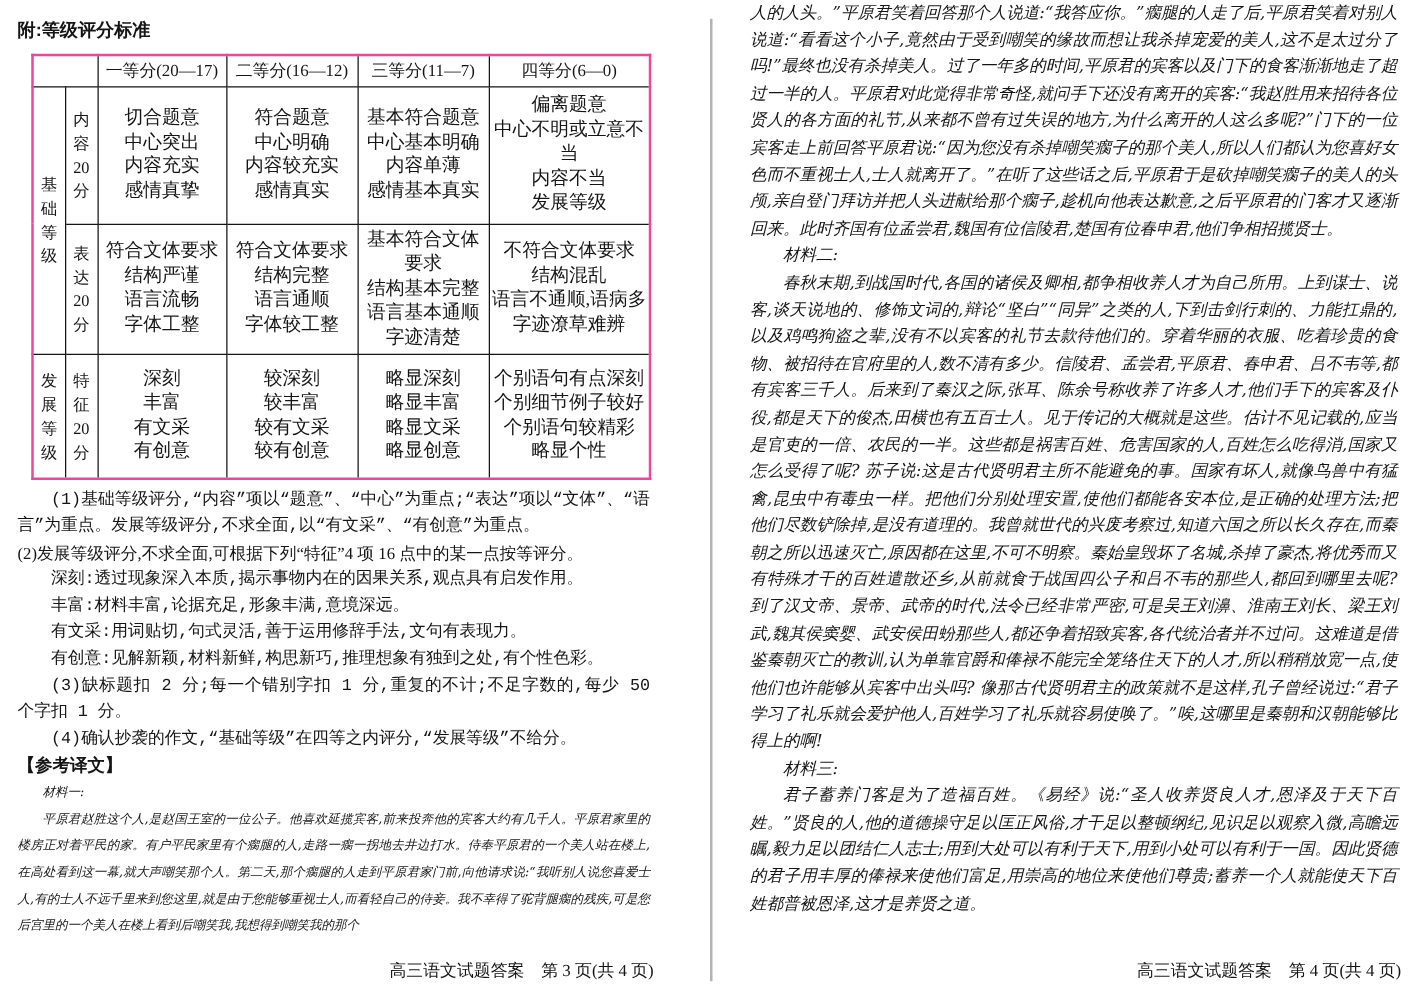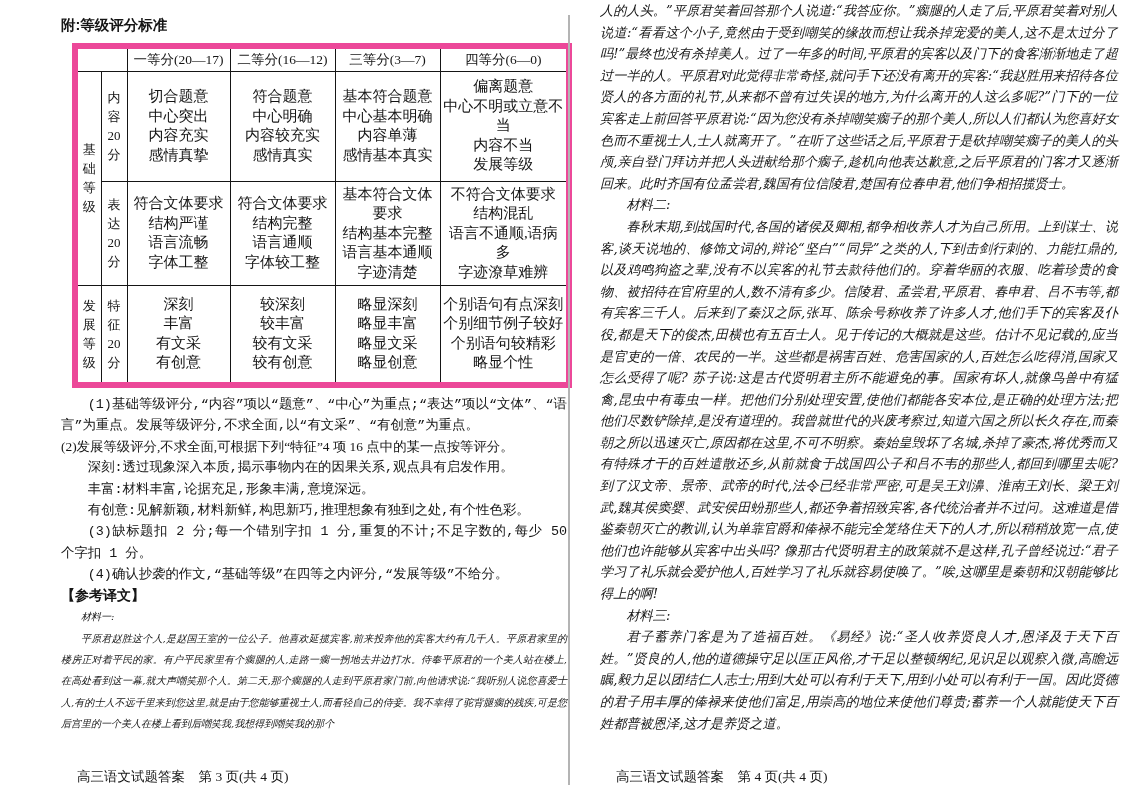--- a/index.html
+++ b/index.html
@@ -5,37 +5,37 @@
   * { margin:0; padding:0; box-sizing:border-box; }
   html,body { background:#ffffff; }
   body {
     width:1129px; height:800px;
     font-family:"Liberation Serif","DejaVu Serif",serif;
     color:#151515;
   }
   #canvas { position:relative; width:1129px; height:800px; background:#ffffff; overflow:hidden; }
 
   .page { position:absolute; top:0; height:800px; }
-  #page3 { left:14px;  width:506px; padding-top:15px;margin-left:47px; }
+  #page3 { left:14px;  width:506px; padding-top:15px; }
   #page4 { left:600px; width:518px; }
 
   .page-divider {
     position:absolute; left:568px; top:15px; width:2px; height:770px;
     background:#b4b4b4;
   }
 
   .appendix-title {
     font-family:"Liberation Sans","DejaVu Sans",sans-serif;
     font-weight:bold; font-size:14.5px; line-height:20px;
   }
 
   table.grade-table {
     border-collapse:collapse; table-layout:fixed;
     width:494px; margin:8px 0 0 11px;
-    border:6px solid #ec4899;
+    border:2px solid #ec4899;
   }
   .grade-table td {
     border:1px solid #151515;
     text-align:center; vertical-align:middle;
     white-space:pre-line;
     font-size:15px; line-height:19.5px;
     padding:3px 1px;
     overflow:hidden;
   }
   .grade-table tr.head-row td { height:25px; font-size:13.5px; line-height:17px; padding:2px; }
@@ -57,22 +57,22 @@
   }
 
   .kai {
     font-style:italic;
     font-family:"DejaVu Serif","Liberation Serif",serif;
   }
   #page3 .kai { font-size:10px; line-height:21.3px; text-align:justify; }
   #page4 p   { font-size:13.2px; line-height:21.6px; text-align:justify; }
 
   .page-footer {
-    position:absolute; top:768px; left:16px; width:100%;
-    text-align:left; font-size:13.5px;
+    position:absolute; top:768px; left:3px; width:100%;
+    text-align:right; font-size:13.5px;
     font-style:normal;
   }
 </style>
 </head>
 <body>
 
 <div id="canvas">
 
   <div class="page" id="page3">
 
@@ -85,21 +85,21 @@
         <col style="width:103px">
           <col style="width:105px">
         <col style="width:105px">
           <col style="width:129px">
       </colgroup>
       <tbody>
       <tr class="head-row">
         <td colspan="2"></td>
         <td>一等分(20—17)</td>
         <td>二等分(16—12)</td>
-        <td>三等分(3—7)</td>
+        <td>三等分(11—7)</td>
         <td>四等分(6—0)</td>
       </tr>
       <tr class="row-content">
         <td class="vert" rowspan="2">基
 础
 等
 级</td>
         <td class="vert">内
 容
 20
@@ -170,20 +170,21 @@
 略显个性</td>
       </tr>
       </tbody>
     </table>
 
     <div class="notes">
       <p class="indent">(1)基础等级评分,“内容”项以“题意”、“中心”为重点;“表达”项以“文体”、“语言”为重点。发展等级评分,不求全面,以“有文采”、“有创意”为重点。</p>
       <p>(2)发展等级评分,不求全面,可根据下列“特征”4 项 16 点中的某一点按等评分。</p>
       <p class="indent">深刻:透过现象深入本质,揭示事物内在的因果关系,观点具有启发作用。</p>
       <p class="indent">丰富:材料丰富,论据充足,形象丰满,意境深远。</p>
+      <p class="indent">有文采:用词贴切,句式灵活,善于运用修辞手法,文句有表现力。</p>
       <p class="indent">有创意:见解新颖,材料新鲜,构思新巧,推理想象有独到之处,有个性色彩。</p>
       <p class="indent">(3)缺标题扣 2 分;每一个错别字扣 1 分,重复的不计;不足字数的,每少 50 个字扣 1 分。</p>
       <p class="indent">(4)确认抄袭的作文,“基础等级”在四等之内评分,“发展等级”不给分。</p>
     </div>
 
     <div class="trans">
       <div class="trans-heading">【参考译文】</div>
       <p class="kai indent">材料一:</p>
       <p class="kai indent">平原君赵胜这个人,是赵国王室的一位公子。他喜欢延揽宾客,前来投奔他的宾客大约有几千人。平原君家里的楼房正对着平民的家。有户平民家里有个瘸腿的人,走路一瘸一拐地去井边打水。侍奉平原君的一个美人站在楼上,在高处看到这一幕,就大声嘲笑那个人。第二天,那个瘸腿的人走到平原君家门前,向他请求说:“我听别人说您喜爱士人,有的士人不远千里来到您这里,就是由于您能够重视士人,而看轻自己的侍妾。我不幸得了驼背腿瘸的残疾,可是您后宫里的一个美人在楼上看到后嘲笑我,我想得到嘲笑我的那个</p>
     </div>

